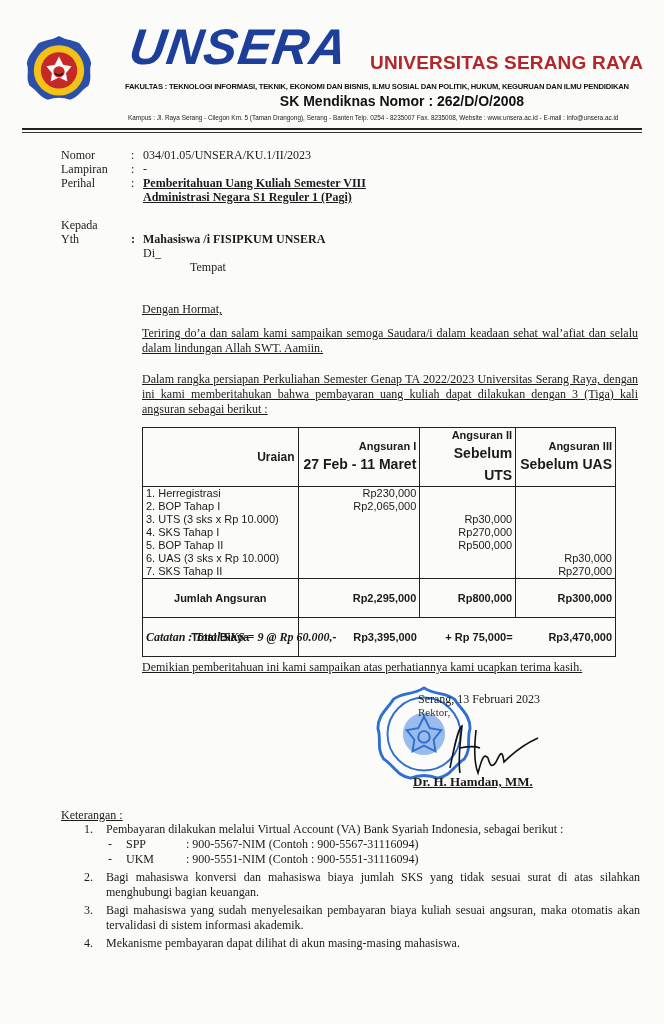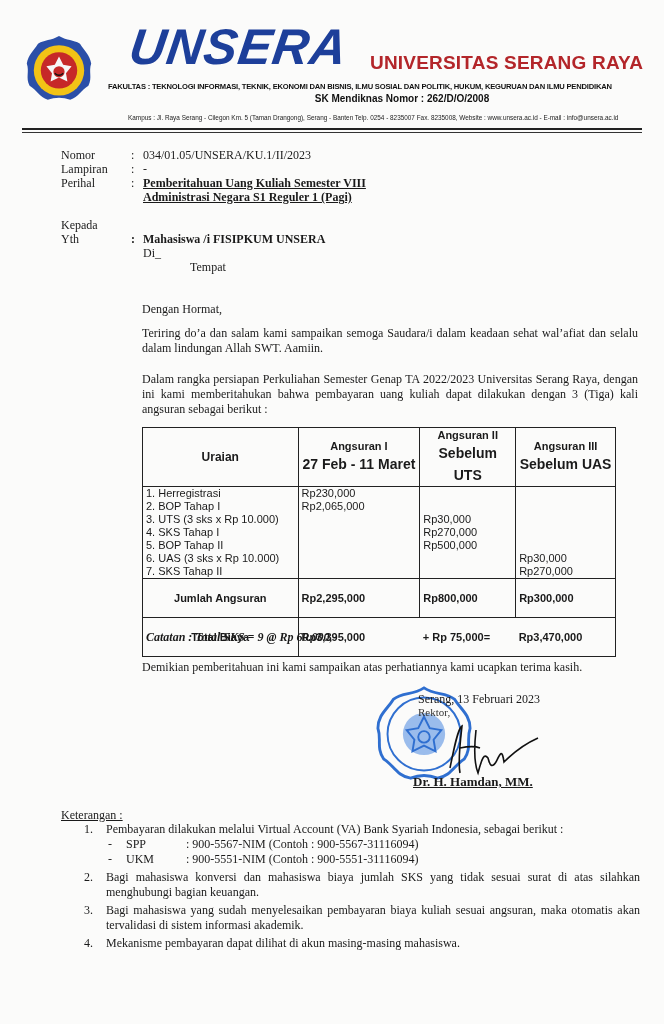--- a/index.html
+++ b/index.html
@@ -4,49 +4,49 @@
 <style>
   * { box-sizing: border-box; margin: 0; padding: 0; }
   html, body { width: 664px; height: 1024px; background: #fbfbfa; overflow: hidden; }
   body { position: relative; font-family: "Liberation Serif", serif; color: #1a1a1a; }
 
   
   .letterhead { position: absolute; left: 0; top: 0; width: 664px; height: 140px; }
   .logo { position: absolute; left: 24px; top: 34px; width: 70px; height: 70px; }
   .brand { position: absolute; left: 130px; top: 22px; font-family: "Liberation Sans", sans-serif; font-weight: bold; font-style: italic; font-size: 50px; letter-spacing: 1px; color: #1d3f9a; transform: skewX(-8deg); line-height: 1; }
   .brand-sub { position: absolute; left: 370px; top: 52px; font-family: "Liberation Sans", sans-serif; font-size: 19px; color: #b3262a; font-weight: bold; letter-spacing: 0.2px; }
-  .faculties { position: absolute; left: 108px; top: 82px; width: 534px; font-family: "Liberation Sans", sans-serif; font-size: 7.6px; font-weight: bold; letter-spacing: -0.2px; white-space: nowrap; color: #111; transform: scaleX(1.0); }
-  .sk { position: absolute; left: 0; width: 664px; top: 93px; text-align: center; font-family: "Liberation Sans", sans-serif; font-size: 10px; font-weight: bold; padding-left: 140px; color: #111; }
+  .faculties { position: absolute; left: 125px; top: 82px; width: 534px; font-family: "Liberation Sans", sans-serif; font-size: 7.6px; font-weight: bold; letter-spacing: -0.2px; white-space: nowrap; color: #111; transform: scaleX(1.0); }
+  .sk { position: absolute; left: 0; width: 664px; top: 93px; text-align: center; font-family: "Liberation Sans", sans-serif; font-size: 14px; font-weight: bold; padding-left: 140px; color: #111; }
   .address { position: absolute; left: 128px; top: 114px; font-family: "Liberation Sans", sans-serif; font-size: 6.4px; white-space: nowrap; color: #222; }
   .rule1 { position: absolute; left: 22px; top: 128px; width: 620px; height: 2px; background: #222; }
   .rule2 { position: absolute; left: 22px; top: 132px; width: 620px; height: 1px; background: #333; }
 
   
   .meta { position: absolute; left: 61px; top: 148px; font-size: 12px; line-height: 14px; }
   .meta-row { display: flex; }
   .meta-label { width: 70px; }
   .meta-colon { width: 12px; }
   .meta-val { }
   .underline { text-decoration: underline; font-weight: bold; }
   .bold { font-weight: bold; }
 
   .kepada { position: absolute; left: 61px; top: 218px; font-size: 12px; line-height: 14px; }
   .di { position: absolute; left: 143px; top: 246px; font-size: 12px; }
   .tempat { position: absolute; left: 165px; top: 260px; font-size: 12px; margin-left: 25px; }
 
-  .para { position: absolute; left: 142px; width: 496px; font-size: 12px; line-height: 15px; text-align: justify; }
+  .para { position: absolute; left: 142px; width: 496px; font-size: 12px; line-height: 15px; text-align: justify; text-decoration: underline; }
 
   
   .tbl { position: absolute; left: 142px; top: 427px; width: 474px; border-collapse: collapse; font-family: "Liberation Sans", sans-serif; font-size: 11px; }
   .tbl td, .tbl th { border: 1.2px solid #222; padding: 0 3px; vertical-align: top; }
-  .tbl th { font-weight: bold; text-align: center; vertical-align: middle; }
+  .tbl th { font-weight: bold; text-align: right; vertical-align: middle; }
   .hdr-small { font-size: 11px; display: block; line-height: 14px; }
   .hdr-big { font-size: 14px; display: block; line-height: 22px; }
   .items div { line-height: 13px; font-size: 11px; }
-  .amt { display: flex; justify-content: flex-start; line-height: 13px; }
+  .amt { display: flex; justify-content: flex-end; line-height: 13px; }
   .sumrow td { vertical-align: middle; height: 39px; font-weight: bold; }
   .sumlabel { text-align: center; }
   .spacer { height: 13px; }
 
   .catatan { position: absolute; left: 146px; top: 630px; font-size: 12px; font-weight: bold; font-style: italic; }
 
   
   .stamp { position: absolute; left: 376px; top: 686px; width: 96px; height: 96px; }
   .place-date { position: absolute; left: 418px; top: 692px; font-size: 12px; }
   .rektor { position: absolute; left: 418px; top: 706px; font-size: 11px; color: #333; }

